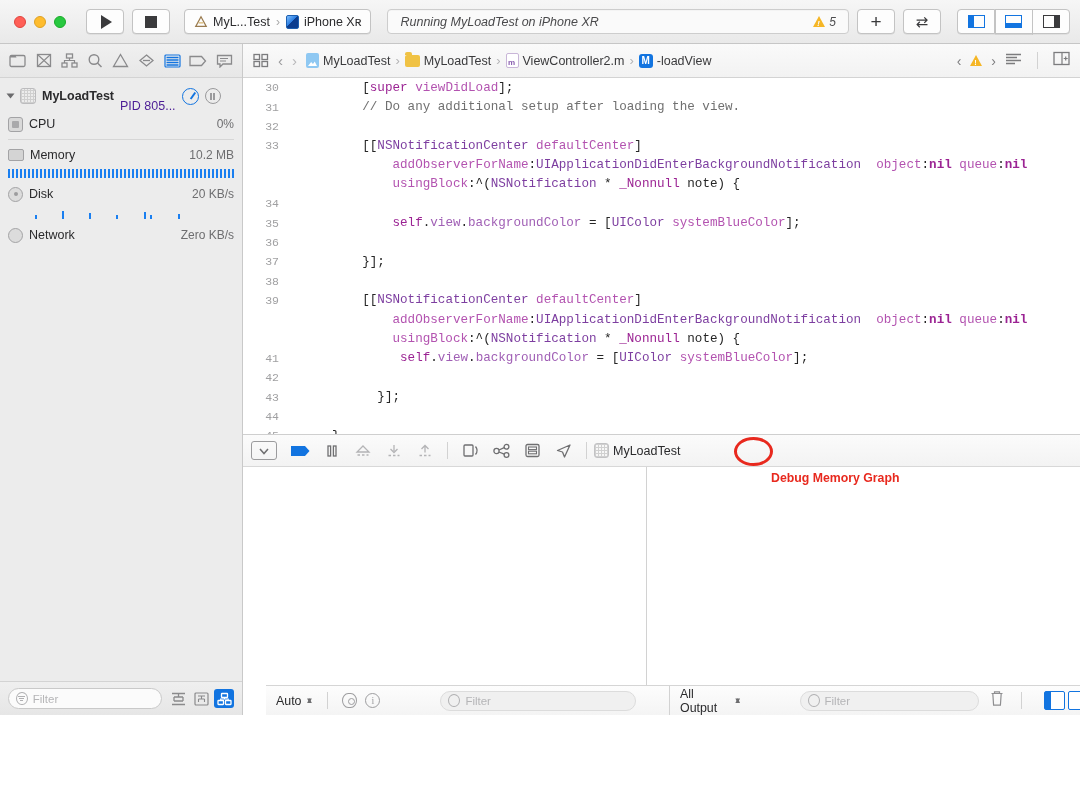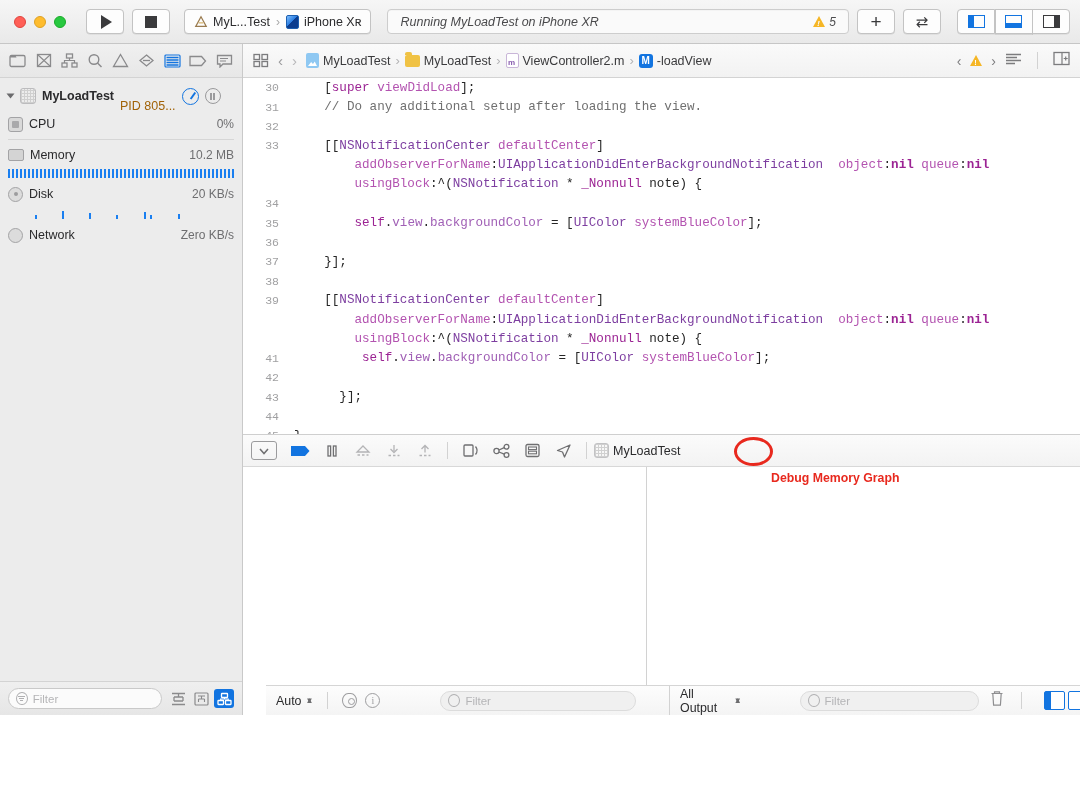--- a/index.html
+++ b/index.html
@@ -82,21 +82,21 @@
   .navbar{ height:34px;flex:0 0 34px; display:flex;align-items:center;justify-content:space-around;
            padding:0 5px; border-bottom:1px solid #d3d3d3;
            background:linear-gradient(#f0f0f0,#e7e7e7);}
   .nvi{ width:20px;height:18px;display:flex;align-items:center;justify-content:center;color:#7c7c7c;}
   .nvi svg{display:block;}
 
   .navcontent{flex:1; overflow:hidden; background:#ececec; padding-top:4px;}
   .prow{display:flex;align-items:center;height:28px;padding:0 8px;gap:6px;font-size:12.5px;color:#2a2a2c;}
   .prow .dis{ margin-left:auto; color:#6e6e70; font-size:12px;}
   .tri-d{width:0;height:0;border-left:5px solid #6b6b6d;border-top:4px solid transparent;border-bottom:4px solid transparent;transform:rotate(90deg);margin-right:1px;}
-  .pidtxt{color:#a16207;font-size:12.5px;margin-top:20px;}
+  .pidtxt{color:#4c1d95;font-size:12.5px;margin-top:20px;}
   .gaugeico{width:17px;height:17px;border-radius:50%;border:1.6px solid #1274e0;position:relative;}
   .gaugeico:after{content:"";position:absolute;left:7px;top:2px;width:1.6px;height:7.5px;background:#1274e0;transform:rotate(35deg);transform-origin:bottom;}
   .pauseico{width:16px;height:16px;border-radius:50%;border:1.4px solid #9a9a9c;display:flex;align-items:center;justify-content:center;gap:1.5px;}
   .pauseico i{width:1.6px;height:7px;background:#9a9a9c;display:block;}
   .gridico{width:16px;height:16px;border-radius:3px;
     background:repeating-linear-gradient(0deg,#cfcfcf 0 1px,transparent 1px 3px),
                repeating-linear-gradient(90deg,#cfcfcf 0 1px,transparent 1px 3px);
     border:1px solid #bcbcbe;}
   .chipico{width:15px;height:15px;border:1.4px solid #a3a3a5;border-radius:3px;background:#d9d9d9;position:relative;}
   .chipico:after{content:"";position:absolute;inset:3px;background:#a9a9ab;border-radius:1px;}
@@ -136,21 +136,21 @@
   .ic-folder:before{content:"";position:absolute;top:-3px;left:0;width:7px;height:3px;background:#f0c244;border-radius:2px 2px 0 0;}
   .ic-m{width:13px;height:15px;background:#fff;border:1px solid #c9b6d8;border-radius:2px;font-size:8px;color:#8a5fb0;display:flex;align-items:flex-end;justify-content:flex-start;padding-left:1.5px;font-weight:bold;}
   .ic-M{width:14px;height:14px;background:#1274e0;border-radius:3px;color:#fff;font-size:10px;font-weight:bold;display:flex;align-items:center;justify-content:center;}
   .jbright{margin-left:auto;display:flex;align-items:center;gap:9px;color:#8a8a8c;}
 
   
   .editor{flex:1;min-height:0;position:relative;overflow:hidden;background:#fff;
           font-family:"Liberation Mono","DejaVu Sans Mono",monospace;font-size:12.6px;}
   .codeline{display:flex;height:19.35px;align-items:center;white-space:pre;}
   .gut{width:45px;flex:0 0 45px;text-align:right;padding-right:9px;color:#a0a0a2;font-size:11.5px;}
-  .code{flex:1;color:#262626;padding-left:6px;}
+  .code{flex:1;color:#262626;padding-left:6px;margin-left:38px;}
   .k{color:#9b2393;}   
   .cm{color:#707070;}  
   .cls{color:#7d3ea0;} 
   .msg{color:#b353b0;} 
   .prop{color:#a05fb5;}
   .nil{color:#9b2393;font-weight:bold;}
 
   
   .dbgbar{height:33px;flex:0 0 33px;display:flex;align-items:center;gap:0;
           padding:0 8px;background:linear-gradient(#fbfbfb,#f3f3f3);

